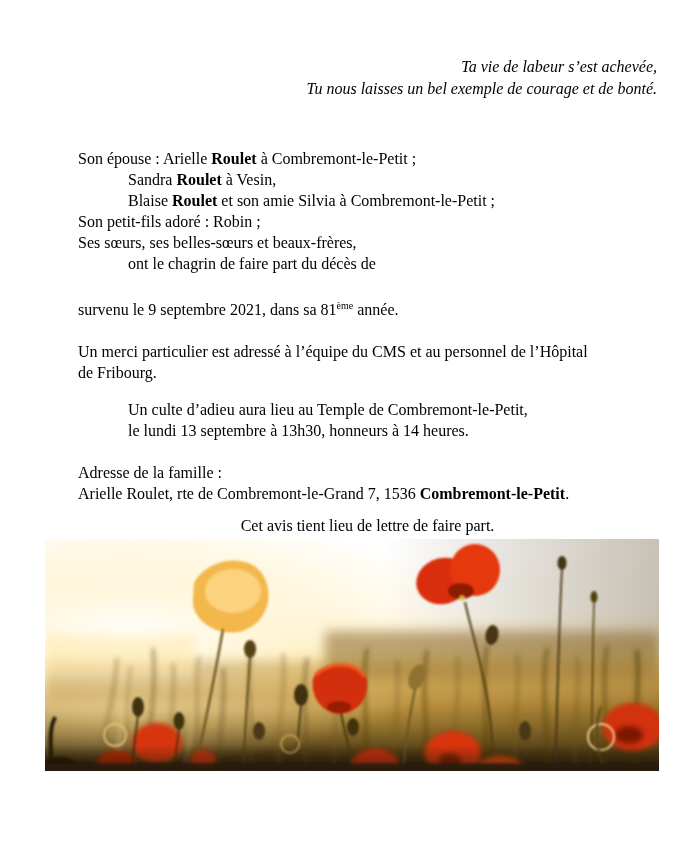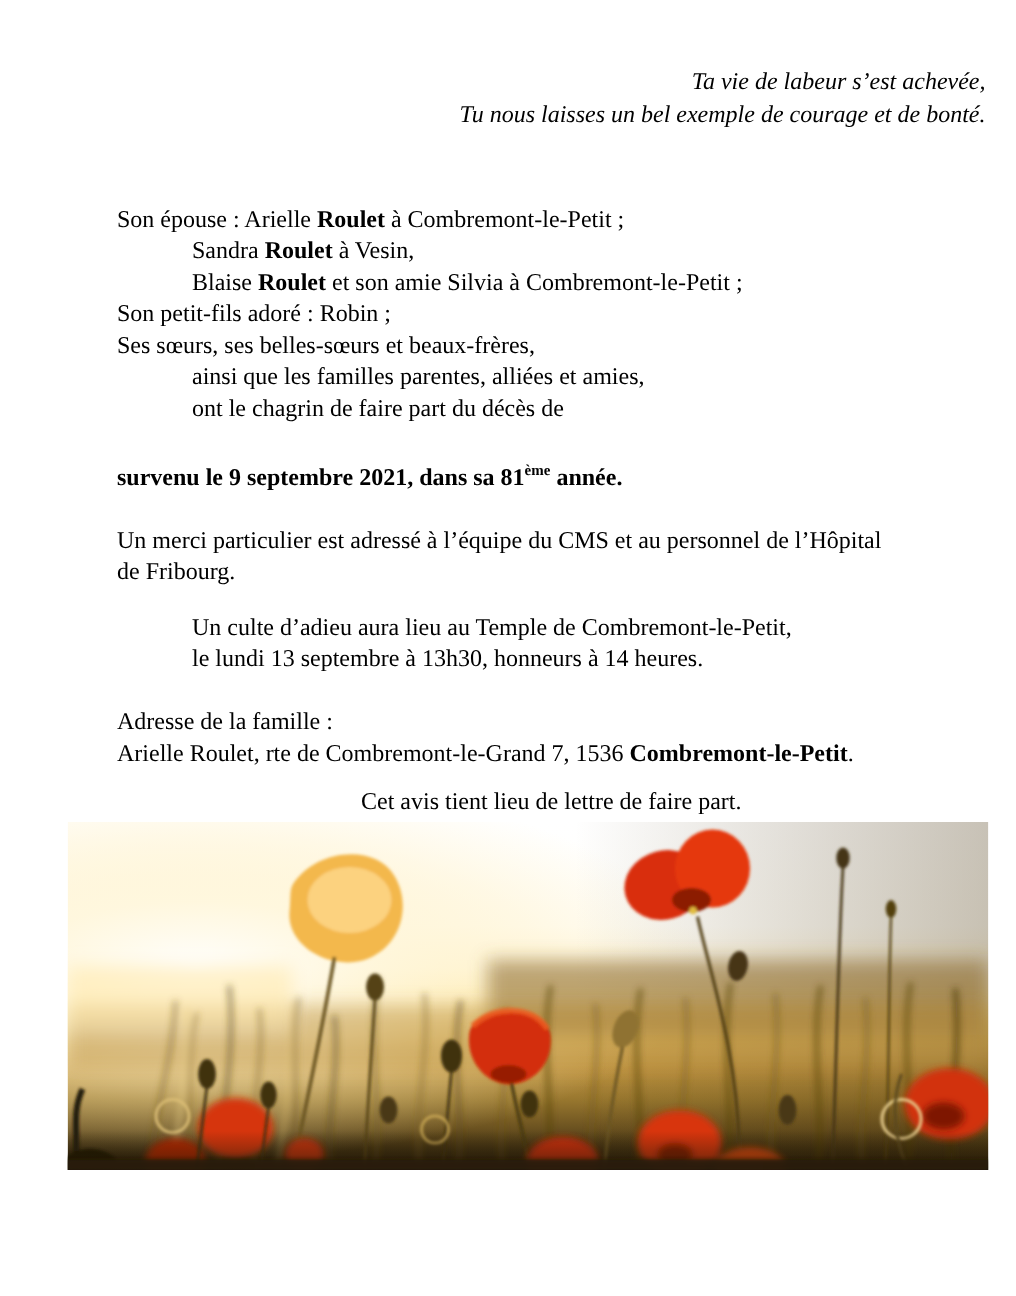--- a/index.html
+++ b/index.html
@@ -2,32 +2,32 @@
 <html><head>
 <meta charset="utf-8">
 <style>
   html,body{margin:0;padding:0;}
   body{
     width:677px;height:864px;background:#ffffff;overflow:hidden;
     font-family:"Liberation Serif","DejaVu Serif",serif;
     color:#000;font-size:16px;
   }
   .epigraph{
-    padding-top:44px;margin-right:20px;text-align:right;
+    padding-top:56px;margin-right:20px;text-align:right;
     font-style:italic;line-height:22px;
   }
   .content{margin-left:78px;margin-right:20px;}
   .family{margin-top:48px;line-height:21px;}
   .line{white-space:nowrap;}
   .indent{padding-left:50px;}
   .deceased{
     font-size:22px;font-weight:bold;text-align:center;
     margin:15px 0 0 0;line-height:24px;letter-spacing:.2px;
   }
-  .death{margin:25px 0 0 0;line-height:21px;font-weight:bold;}
+  .death{margin:25px 0 0 0;line-height:21px;}
   .death sup{font-size:10px;vertical-align:super;line-height:0;}
   .thanks{margin:21px 0 16px 0;line-height:21px;}
   .service{padding-left:50px;line-height:21px;}
   .address{margin-top:21px;line-height:21px;}
   .closing{margin:11px 0 0 0;text-align:center;line-height:21px;}
   .photo{
     position:relative;margin:3px 0 0 45px;
     width:614px;height:232px;overflow:hidden;background:#fff;
   }
   .photo svg{display:block;}
@@ -44,21 +44,20 @@
   </div>
 
   <div class="content">
 
     <div class="family">
       <div class="line"><span>Son épouse : Arielle </span><b>Roulet</b><span> à Combremont-le-Petit ;</span></div>
       <div class="line indent"><span>Sandra </span><b>Roulet</b><span> à Vesin,</span></div>
       <div class="line indent"><span>Blaise </span><b>Roulet</b><span> et son amie Silvia à Combremont-le-Petit ;</span></div>
       <div class="line"><span>Son petit-fils adoré : Robin ;</span></div>
       <div class="line"><span>Ses sœurs, ses belles-sœurs et beaux-frères,</span></div>
-      <div class="line indent"><span>ainsi que les familles parentes, alliées et amies,</span></div>
       <div class="line indent"><span>ont le chagrin de faire part du décès de</span></div>
     </div>
 
 
     <p class="death"><span>survenu le 9 septembre 2021, dans sa 81</span><sup>ème</sup><span> année.</span></p>
 
     <p class="thanks"><span>Un merci particulier est adressé à l’équipe du CMS et au personnel de l’Hôpital</span><br><span>de Fribourg.</span></p>
 
     <div class="service">
       <div>Un culte d’adieu aura lieu au Temple de Combremont-le-Petit,</div>

